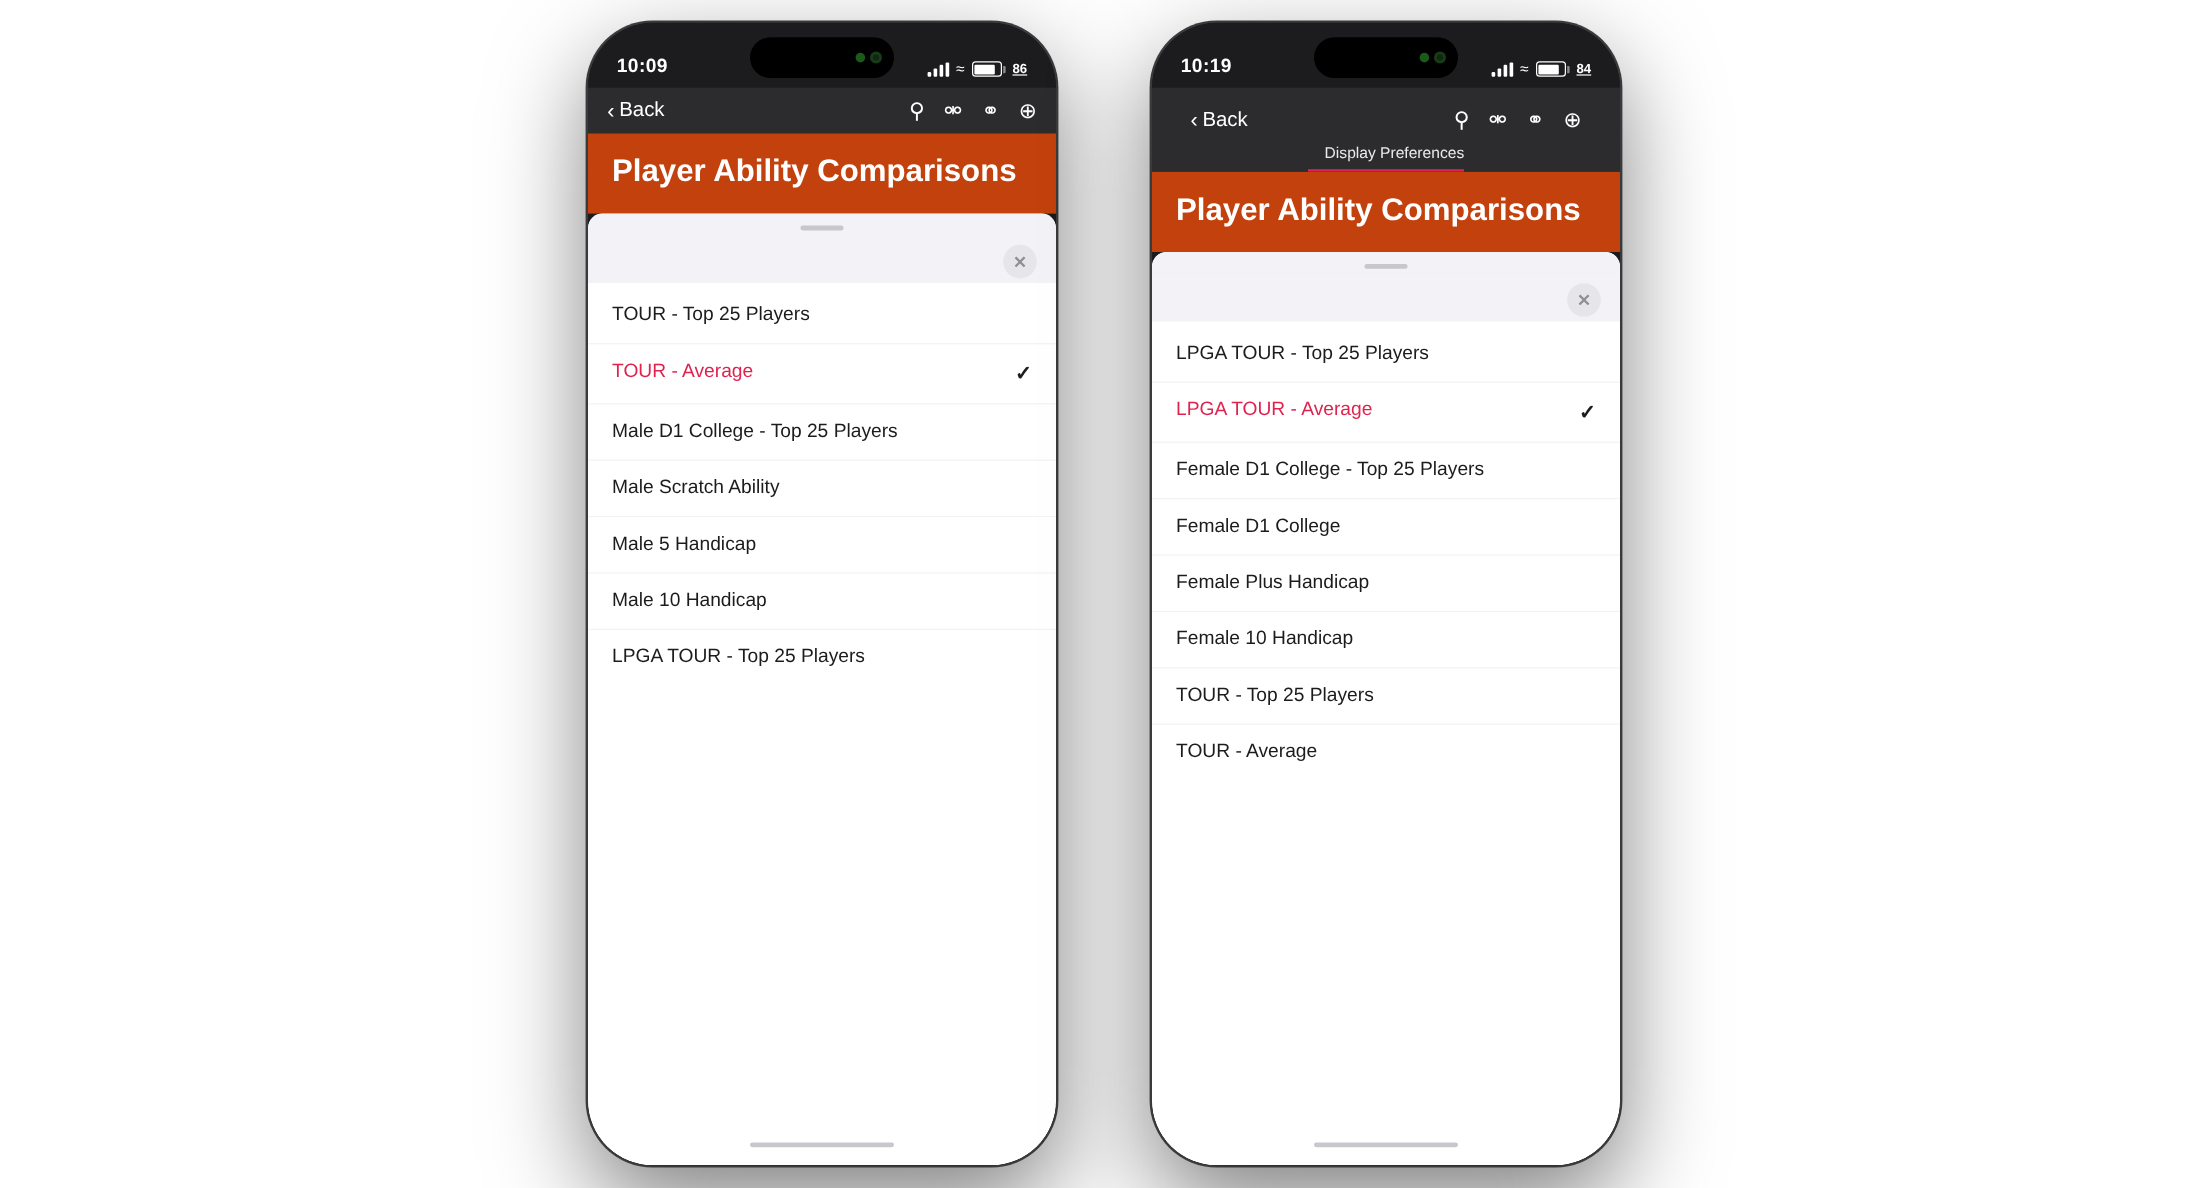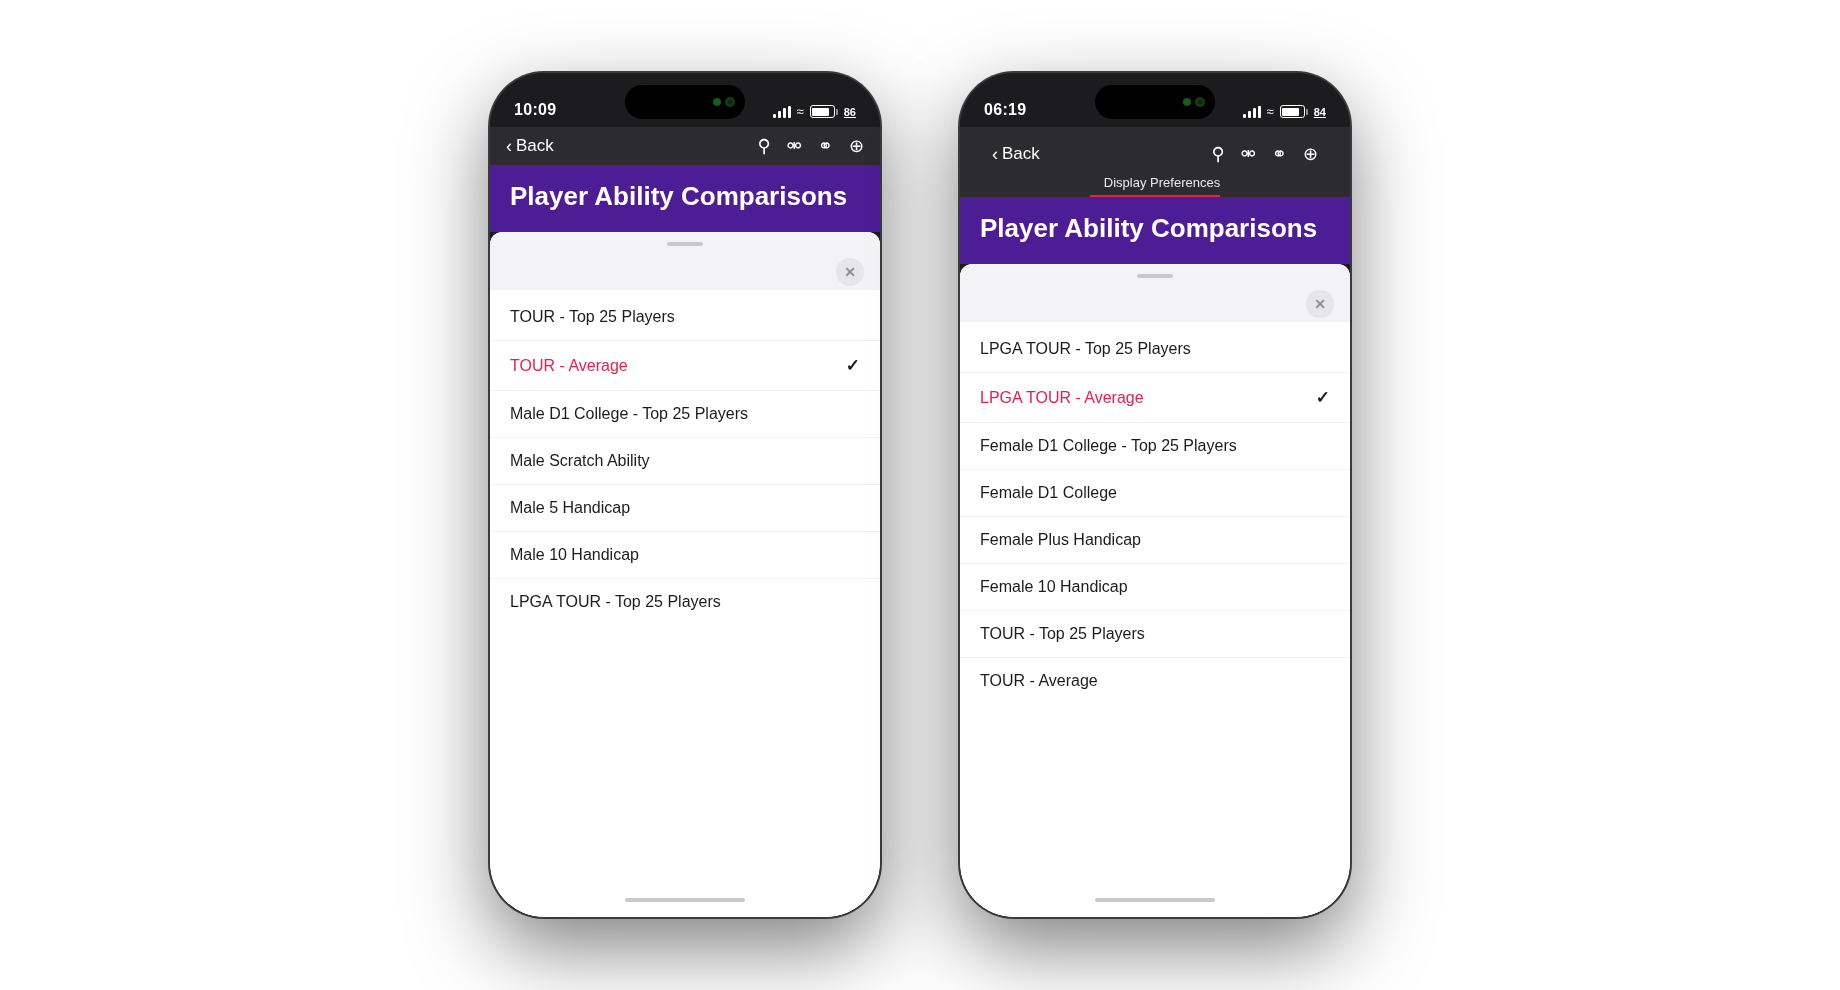--- a/index.html
+++ b/index.html
@@ -10,21 +10,21 @@
       display: flex;
       align-items: center;
       justify-content: center;
       gap: 80px;
       font-family: -apple-system, BlinkMacSystemFont, 'SF Pro Display', 'Helvetica Neue', sans-serif;
     }
 
     
     .phone {
       width: 390px;
-      height: 844px;
+      height: 952px;
       background: #1c1c1e;
       border-radius: 54px;
       position: relative;
       box-shadow: 0 0 0 2px #3a3a3c, 0 30px 80px rgba(0,0,0,0.5);
       overflow: hidden;
       flex-shrink: 0;
       padding-left: 12px;
     }
 
     
@@ -208,21 +208,21 @@
     .content {
       flex: 1;
       overflow: hidden;
       display: flex;
       flex-direction: column;
       position: relative;
     }
 
     
     .section-header {
-      background: #4c1d95;
+      background: #c2410c;
       padding: 16px 20px 20px;
       flex-shrink: 0;
     }
     .section-title {
       color: #fff;
       font-size: 26px;
       font-weight: 700;
     }
 
     
@@ -270,21 +270,20 @@
       font-weight: 700;
     }
     .sheet-list {
       flex: 1;
       overflow-y: auto;
       padding: 4px 0;
       background: #fff;
     }
     .sheet-item {
       display: flex;
-      align-items: center;
       justify-content: space-between;
       padding: 14px 20px;
       border-bottom: 1px solid #f2f2f7;
       cursor: pointer;
     }
     .sheet-item:last-child {
       border-bottom: none;
     }
     .sheet-item-text {
       font-size: 16px;
@@ -429,21 +428,21 @@
 </div>
 
 <div class="phone">
   <div class="dynamic-island">
     <div class="camera-indicator"></div>
     <div class="camera-dot"></div>
   </div>
   <div class="screen">
 
     <div class="status-bar">
-      <span class="status-time">06:19</span>
+      <span class="status-time">10:19</span>
       <div class="status-icons">
         <div class="signal-bars">
           <div class="signal-bar" style="height:4px"></div>
           <div class="signal-bar" style="height:7px"></div>
           <div class="signal-bar" style="height:10px"></div>
           <div class="signal-bar" style="height:12px"></div>
         </div>
         <span class="wifi-icon">≈</span>
         <div class="battery">
           <div class="battery-body">

